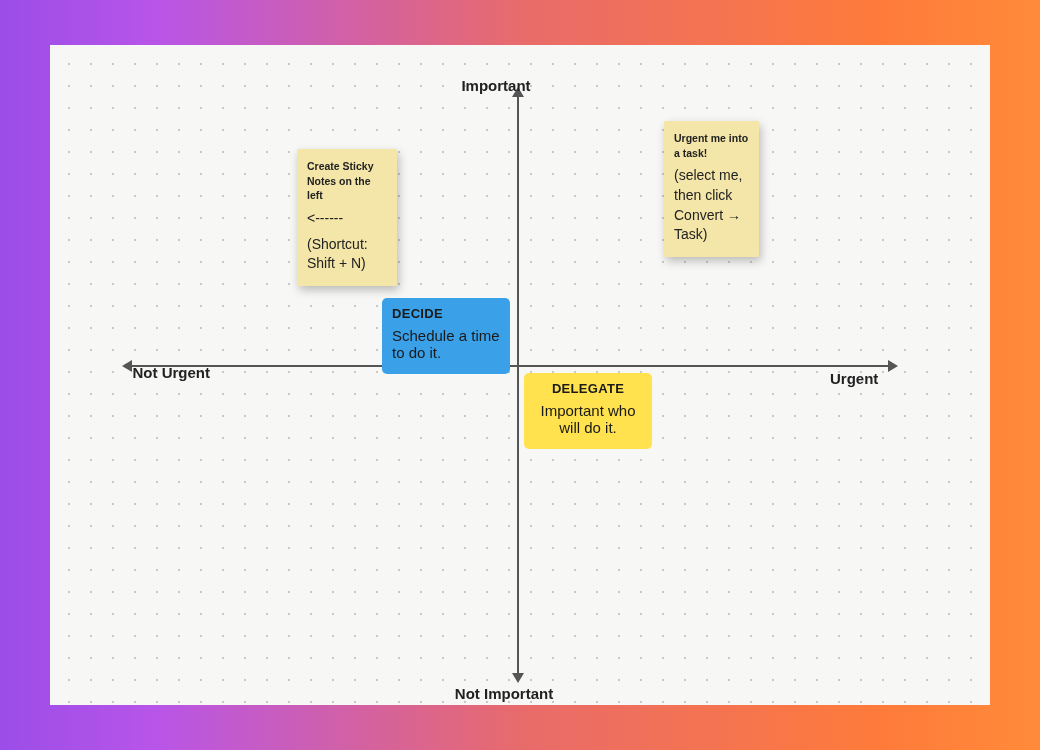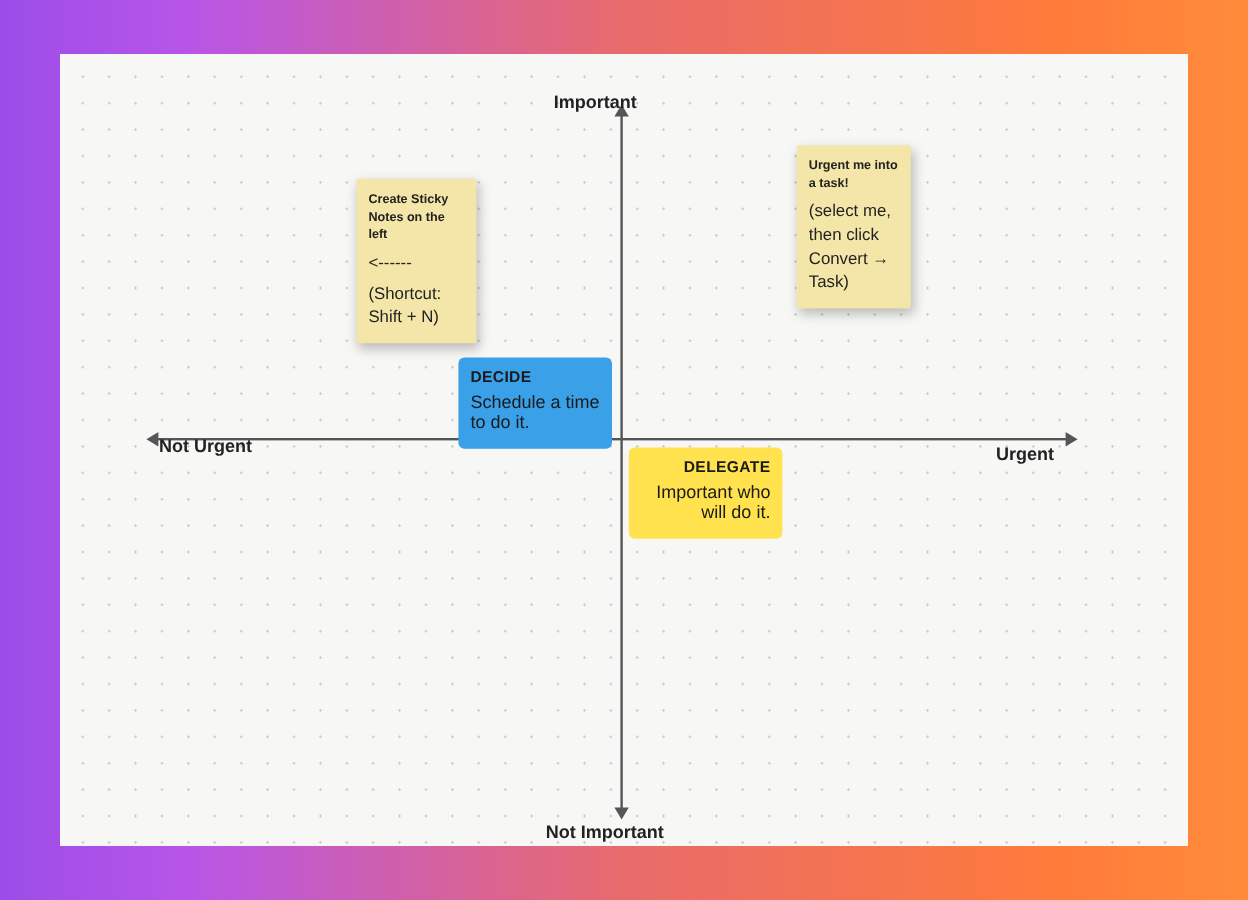--- a/index.html
+++ b/index.html
@@ -104,21 +104,21 @@
       left: 474px; top: 253px;
       text-align: right;
     }
     .q-delete {
       background: #f36c6c;
       left: 332px; top: 328px;
     }
     .q-delegate {
       background: #ffe24d;
       left: 474px; top: 328px;
-      text-align: right;
+      text-align: center;
     }
 
     .sticky {
       position: absolute;
       width: 100px;
       background: #f3e6a8;
       padding: 10px 10px 12px 10px;
       border-radius: 2px;
       box-shadow: 2px 4px 10px rgba(0,0,0,0.25);
       color: #222;

